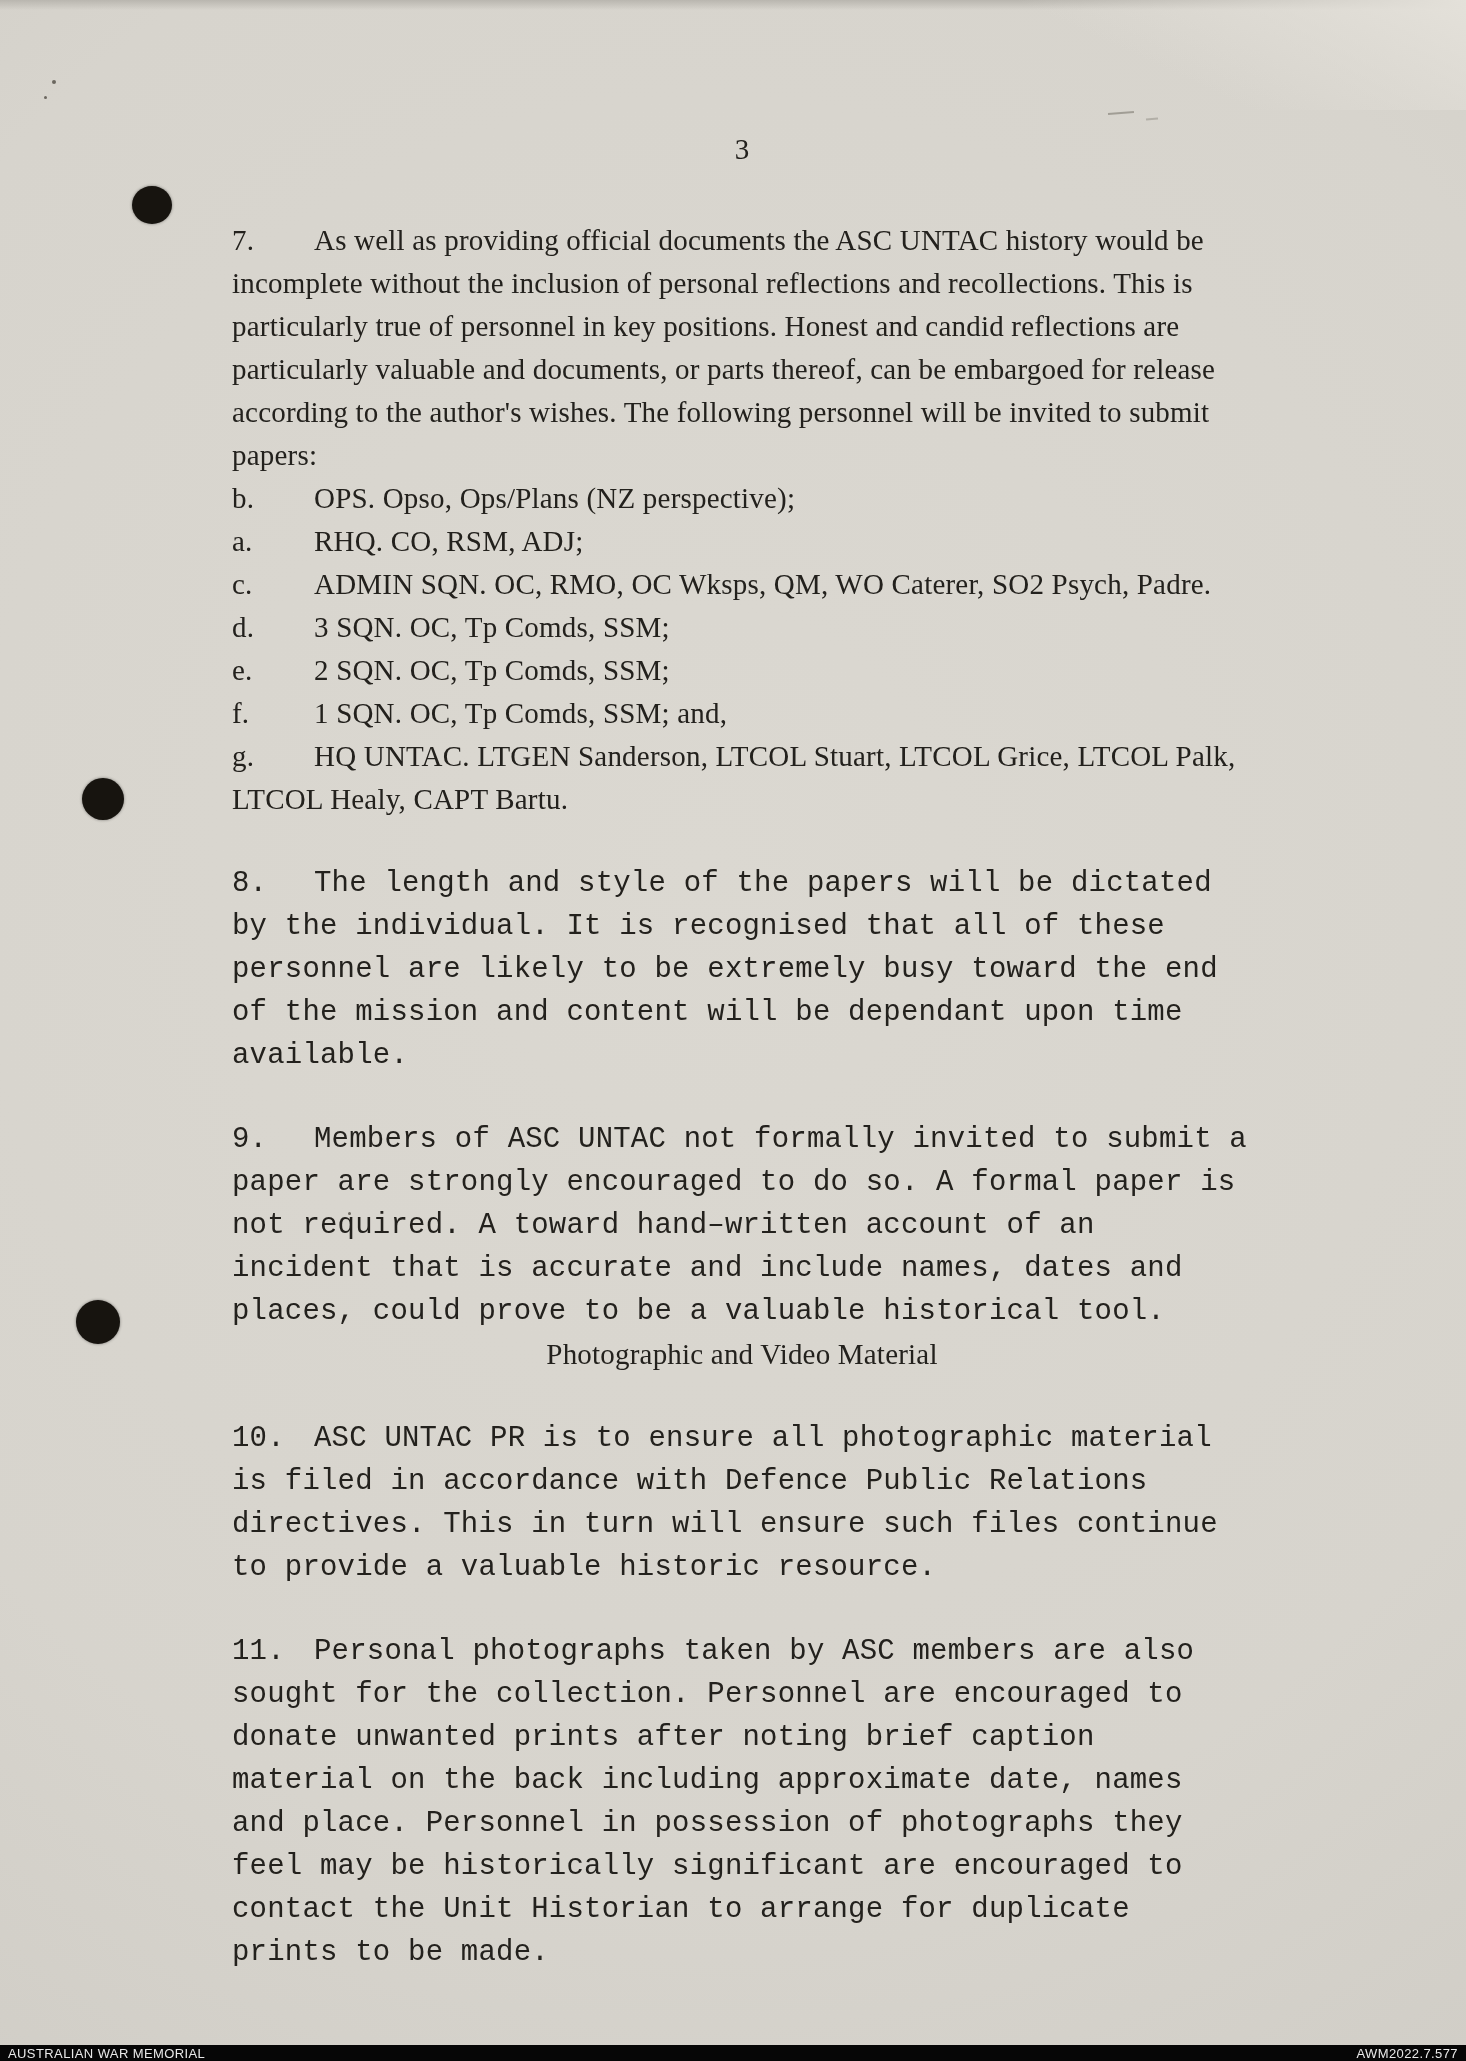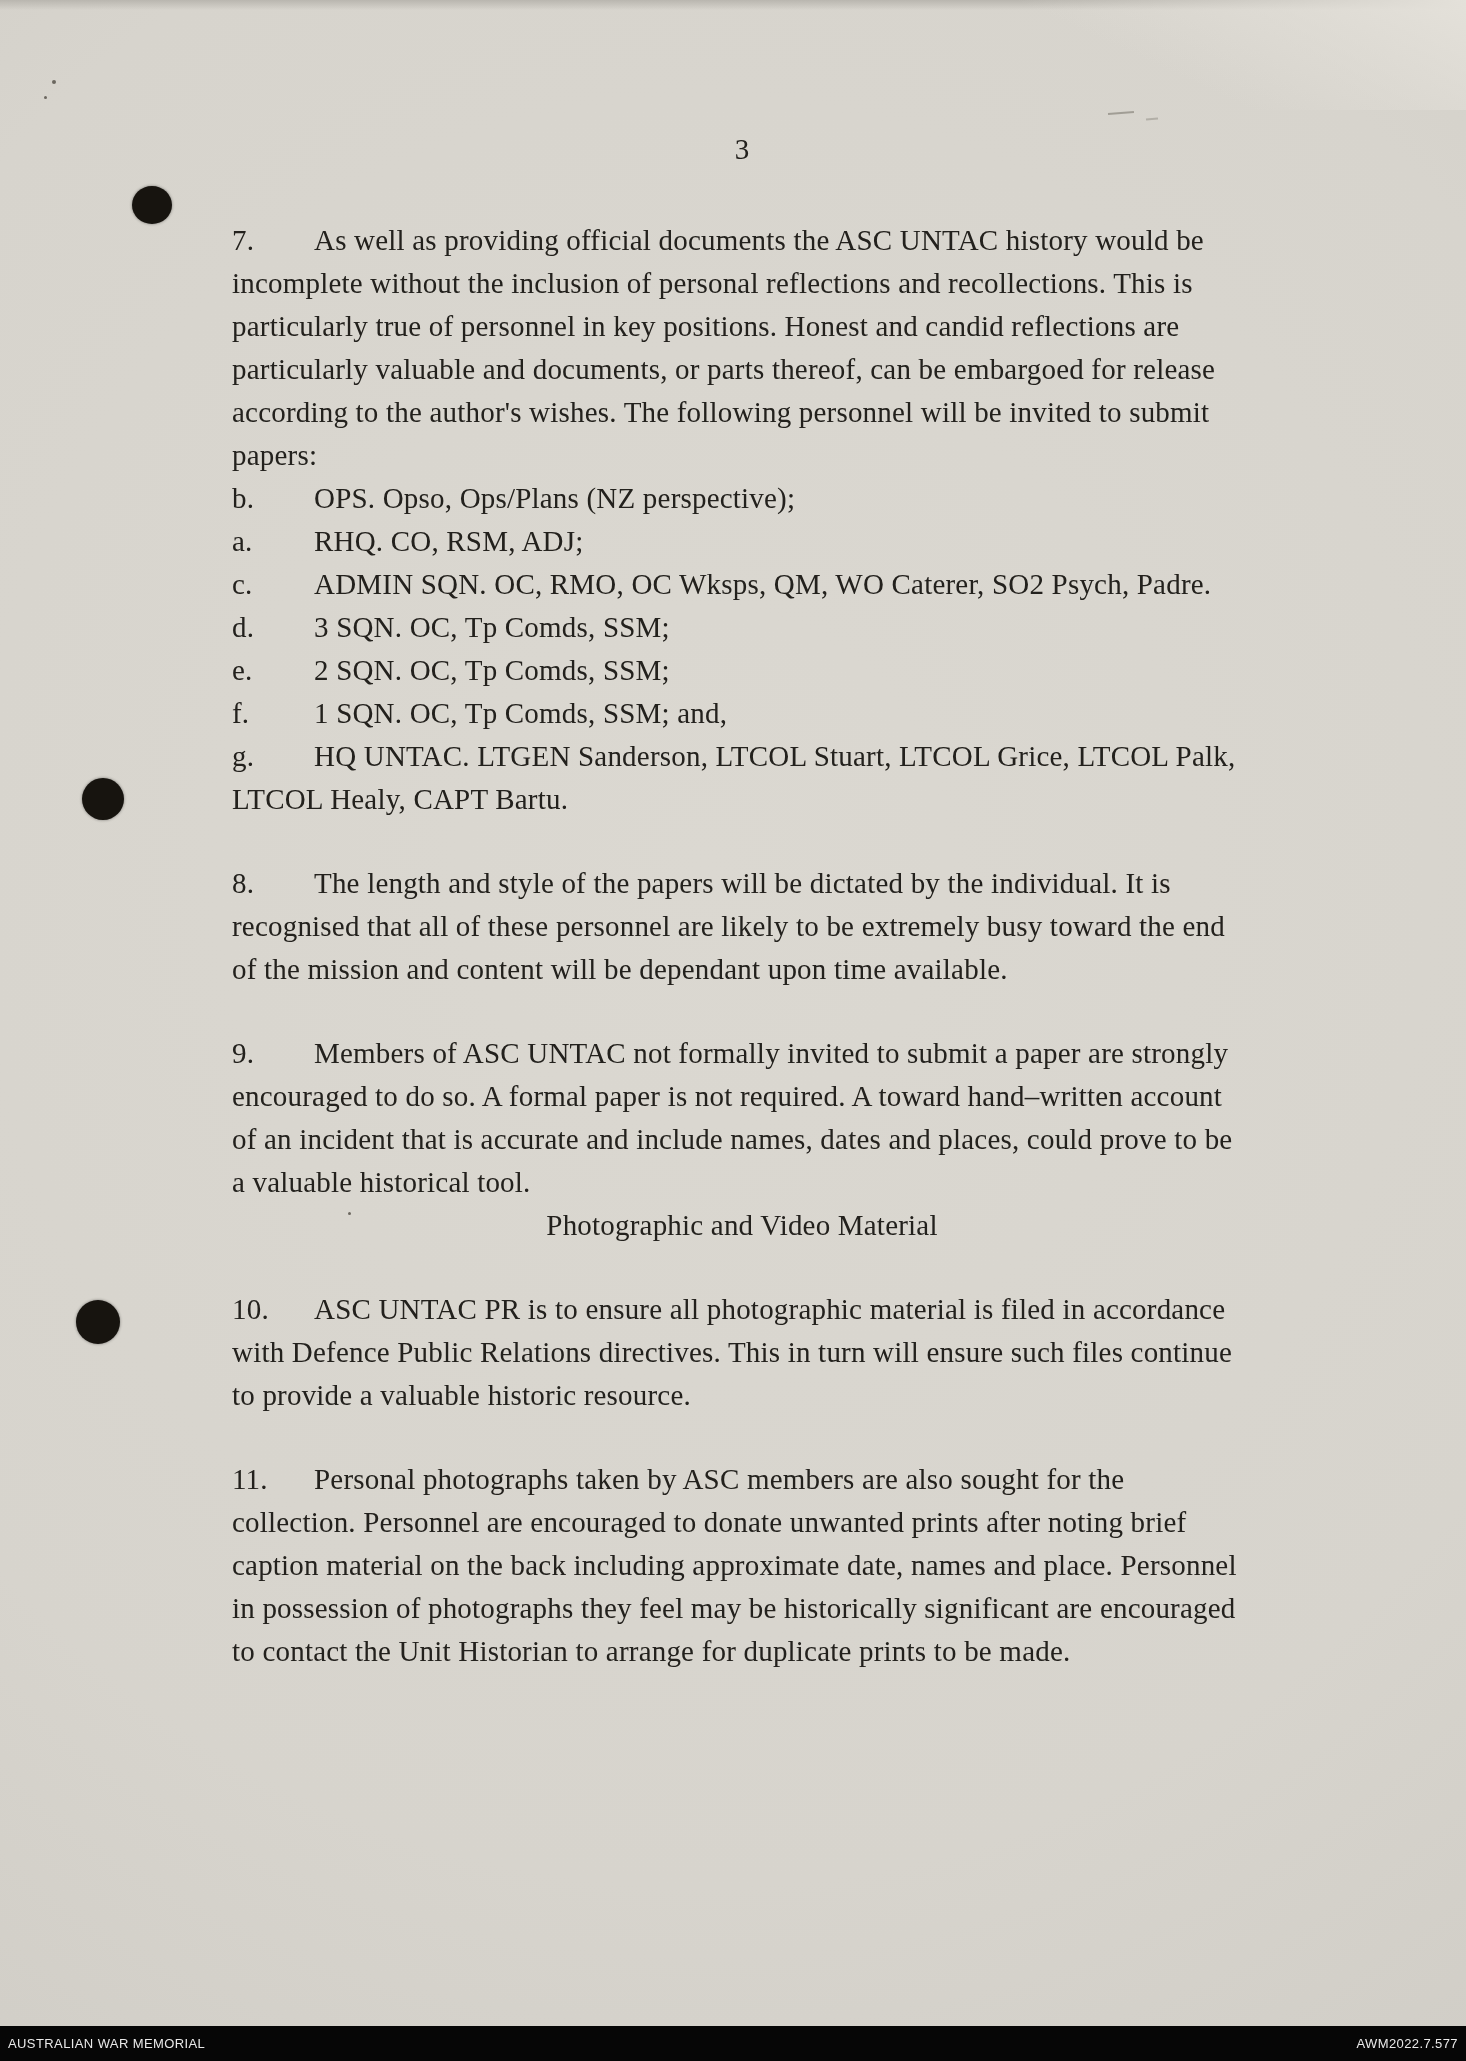--- a/index.html
+++ b/index.html
@@ -76,28 +76,28 @@
   }
   .pagenum {
     text-align: center;
     margin: 0 0 48px 0;
   }
   .para { margin: 0; }
   .plabel {
     display: inline-block;
     width: 82px;
   }
-  .mt1 { margin-top: 41px; }
+  .mt1 { margin-top: 41px; font-family: Liberation Mono, monospace; }
   .mt-heading { margin-top: 68px; text-align: center; }
   .heading { margin: 0; }
 
   .footer-bar {
     position: absolute;
     left: 0; right: 0; bottom: 0;
-    height: 35px;
+    height: 16px;
     background: #060606;
     display: flex;
     align-items: center;
     justify-content: space-between;
     padding: 0 8px;
     box-sizing: border-box;
     font-family: "Liberation Sans", sans-serif;
     font-size: 13px;
     color: #e9e9e9;
     letter-spacing: 0.4px;

